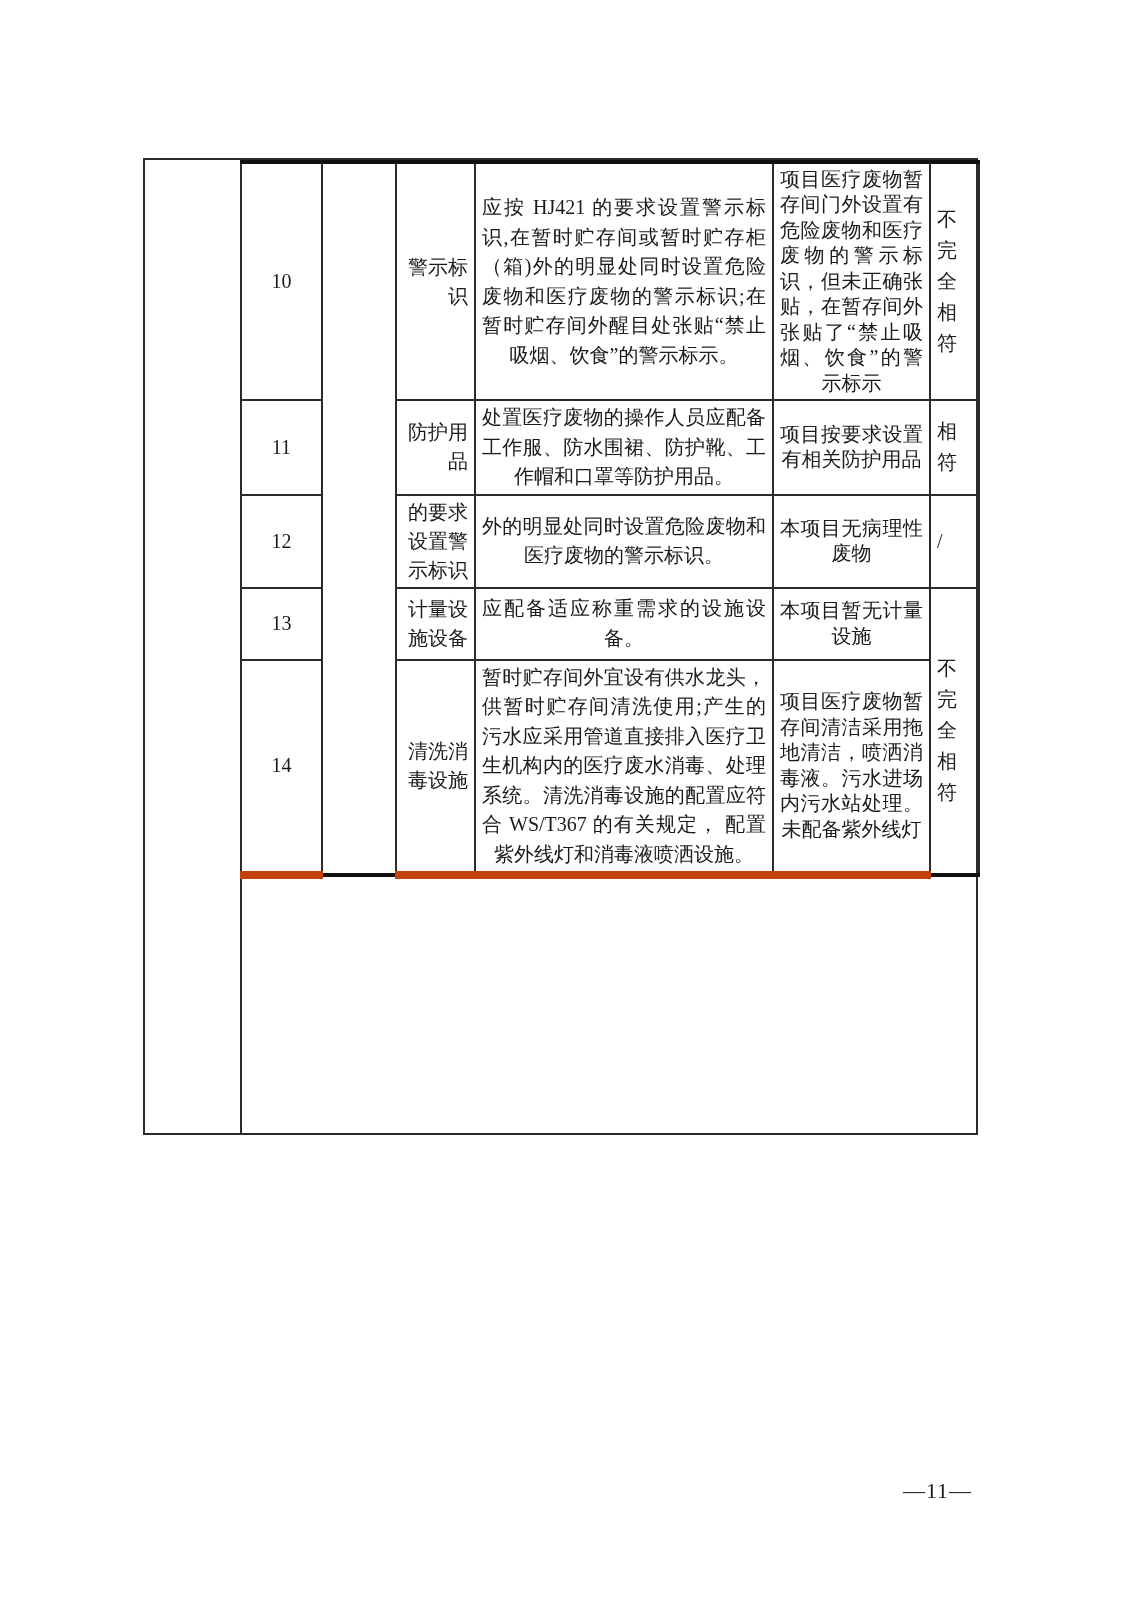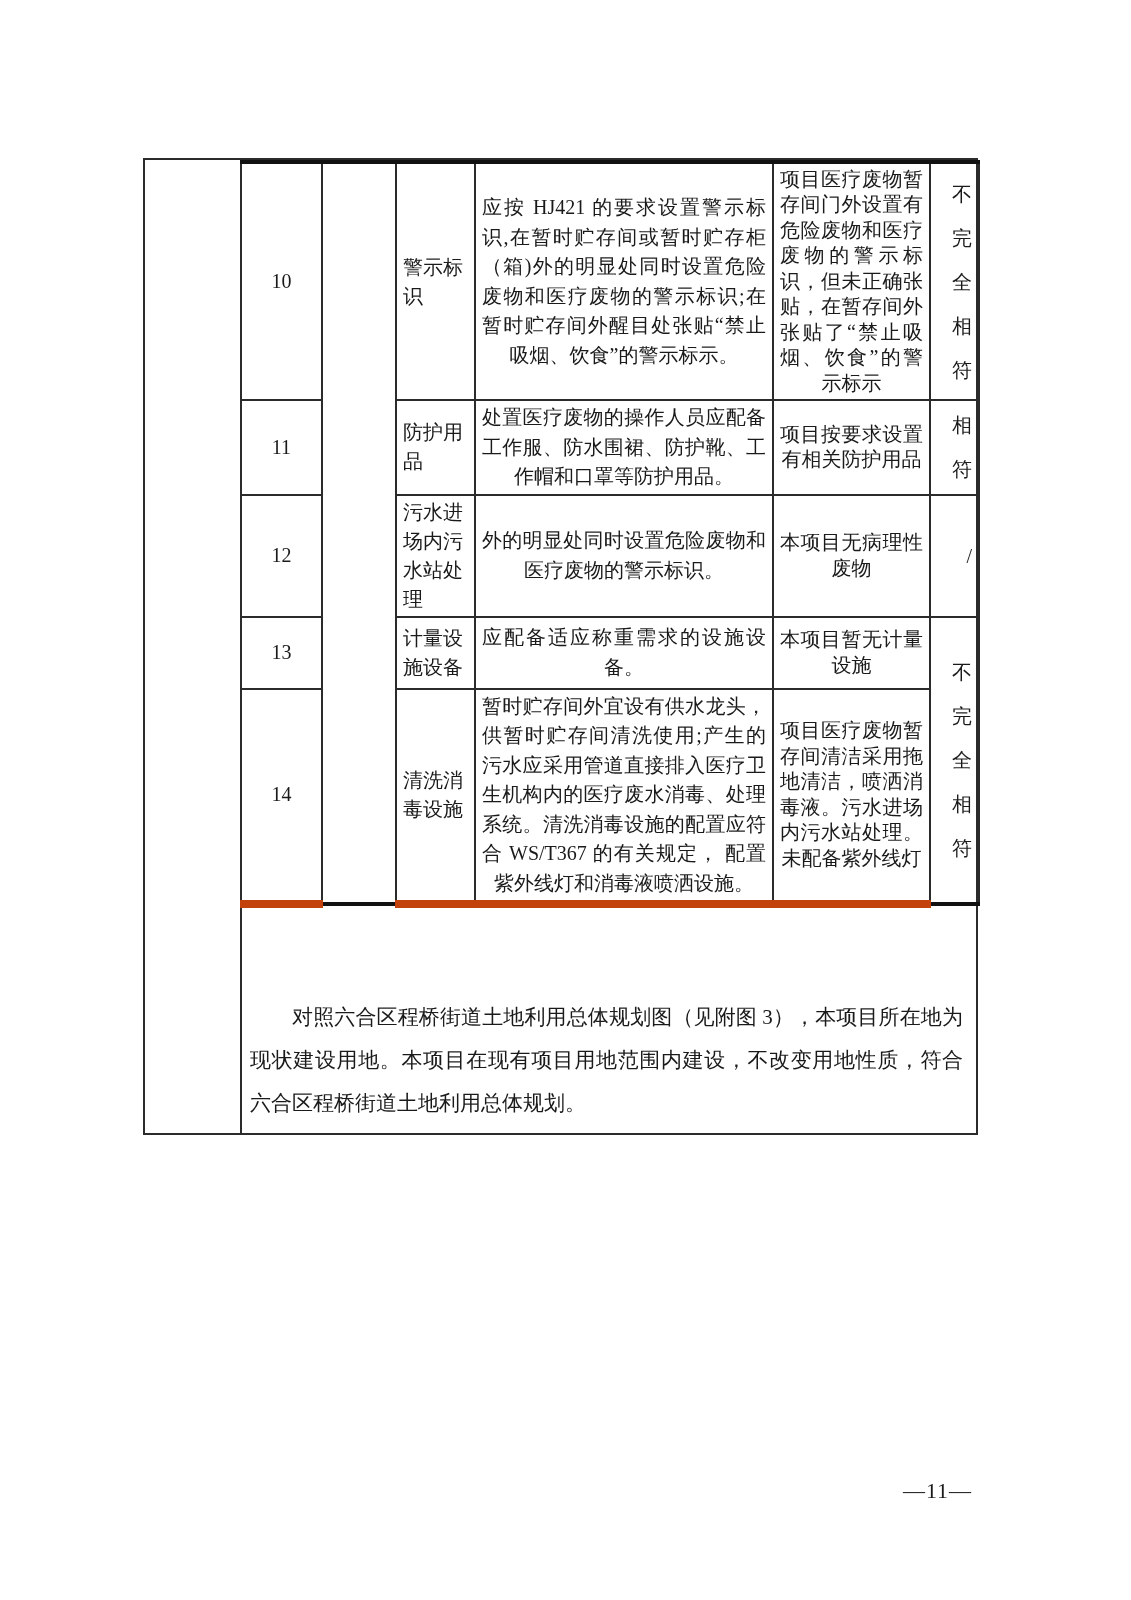--- a/index.html
+++ b/index.html
@@ -38,32 +38,32 @@
     vertical-align:middle;
     padding:2px 6px;
     box-sizing:border-box;
     margin-top:16px;
   }
   table.comp tr.r10 td{border-top:4px solid #111;}
   table.comp tr.r14 td{border-bottom:8px solid #c2410c;}
   table.comp td.cat{border-bottom:4px solid #111;}
   table.comp td.conf-merged{border-bottom:4px solid #111;}
   td.num{text-align:center;}
-  td.item{text-align:left;line-height:29px;padding:2px 3px;}
+  td.item{text-align:right;line-height:29px;padding:2px 3px;}
   td.req{
     text-align:justify;text-align-last:center;
     line-height:29.5px;padding:2px 7px;
   }
   td.act{
     text-align:justify;text-align-last:center;
     line-height:25.5px;padding:2px 16px;
   }
   td.conf{
-    text-align:right;
-    line-height:44px;
+    text-align:left;
+    line-height:31px;
     padding:2px 13px;
     word-break:break-all;
   }
   
   .textblock{position:absolute;left:105px;right:13px;}
   .p-after{
     top:652px;
     font-size:21px;line-height:44px;
     text-align:justify;
     text-indent:2em;
@@ -123,21 +123,21 @@
       </tr>
       <tr style="height:74px">
         <td class="num">11</td>
         <td class="item">防护用品</td>
         <td class="req">处置医疗废物的操作人员应配备工作服、防水围裙、防护靴、工作帽和口罩等防护用品。</td>
         <td class="act">项目按要求设置有相关防护用品</td>
         <td class="conf">相符</td>
       </tr>
       <tr style="height:78px">
         <td class="num">12</td>
-        <td class="item">污水进场内污水站处理</td>
+        <td class="item">的要求设置警示标识</td>
         <td class="req">外的明显处同时设置危险废物和医疗废物的警示标识。</td>
         <td class="act">本项目无病理性废物</td>
         <td class="conf">/</td>
       </tr>
       <tr style="height:72px">
         <td class="num">13</td>
         <td class="item">计量设施设备</td>
         <td class="req">应配备适应称重需求的设施设备。</td>
         <td class="act">本项目暂无计量设施</td>
         <td class="conf conf-merged" rowspan="2">不完全相符</td>
@@ -147,19 +147,18 @@
         <td class="item">清洗消毒设施</td>
         <td class="req">暂时贮存间外宜设有供水龙头，供暂时贮存间清洗使用;产生的污水应采用管道直接排入医疗卫生机构内的医疗废水消毒、处理系统。清洗消毒设施的配置应符合 WS/T367 的有关规定， 配置紫外线灯和消毒液喷洒设施。</td>
         <td class="act">项目医疗废物暂存间清洁采用拖地清洁，喷洒消毒液。污水进场内污水站处理。未配备紫外线灯</td>
       </tr>
     </tbody>
       </table>
 
 
 
 
-    <div class="textblock p-body">对照六合区程桥街道土地利用总体规划图（见附图 3），本项目所在地为现状建设用地。本项目在现有项目用地范围内建设，不改变用地性质，符合六合区程桥街道土地利用总体规划。</div>
 
   </div>
 
   <div class="page-number">—11—</div>
 
 </div>
 
 </body></html>

